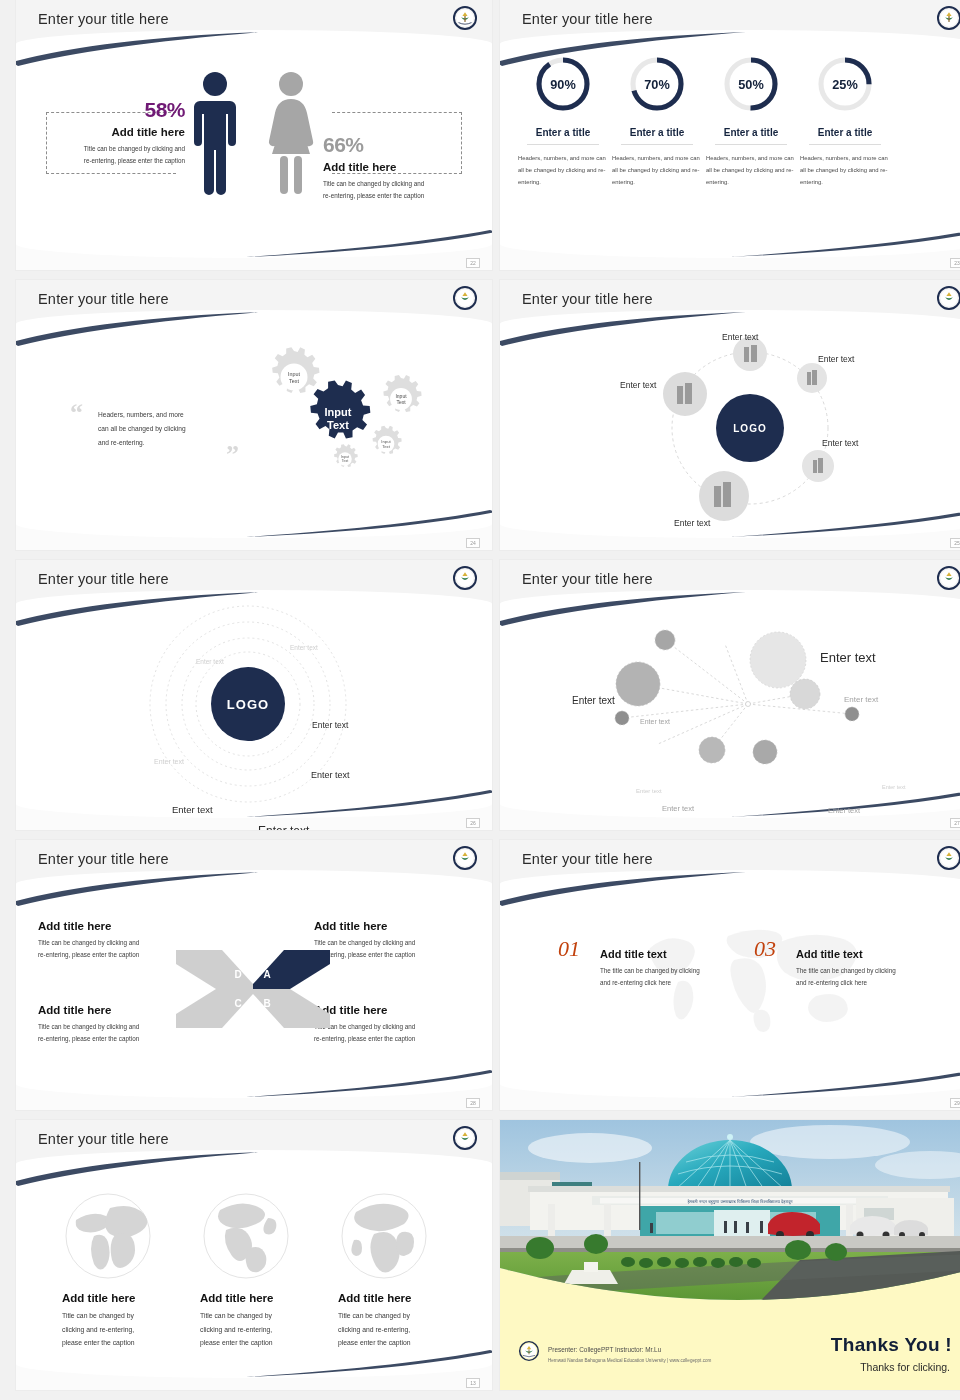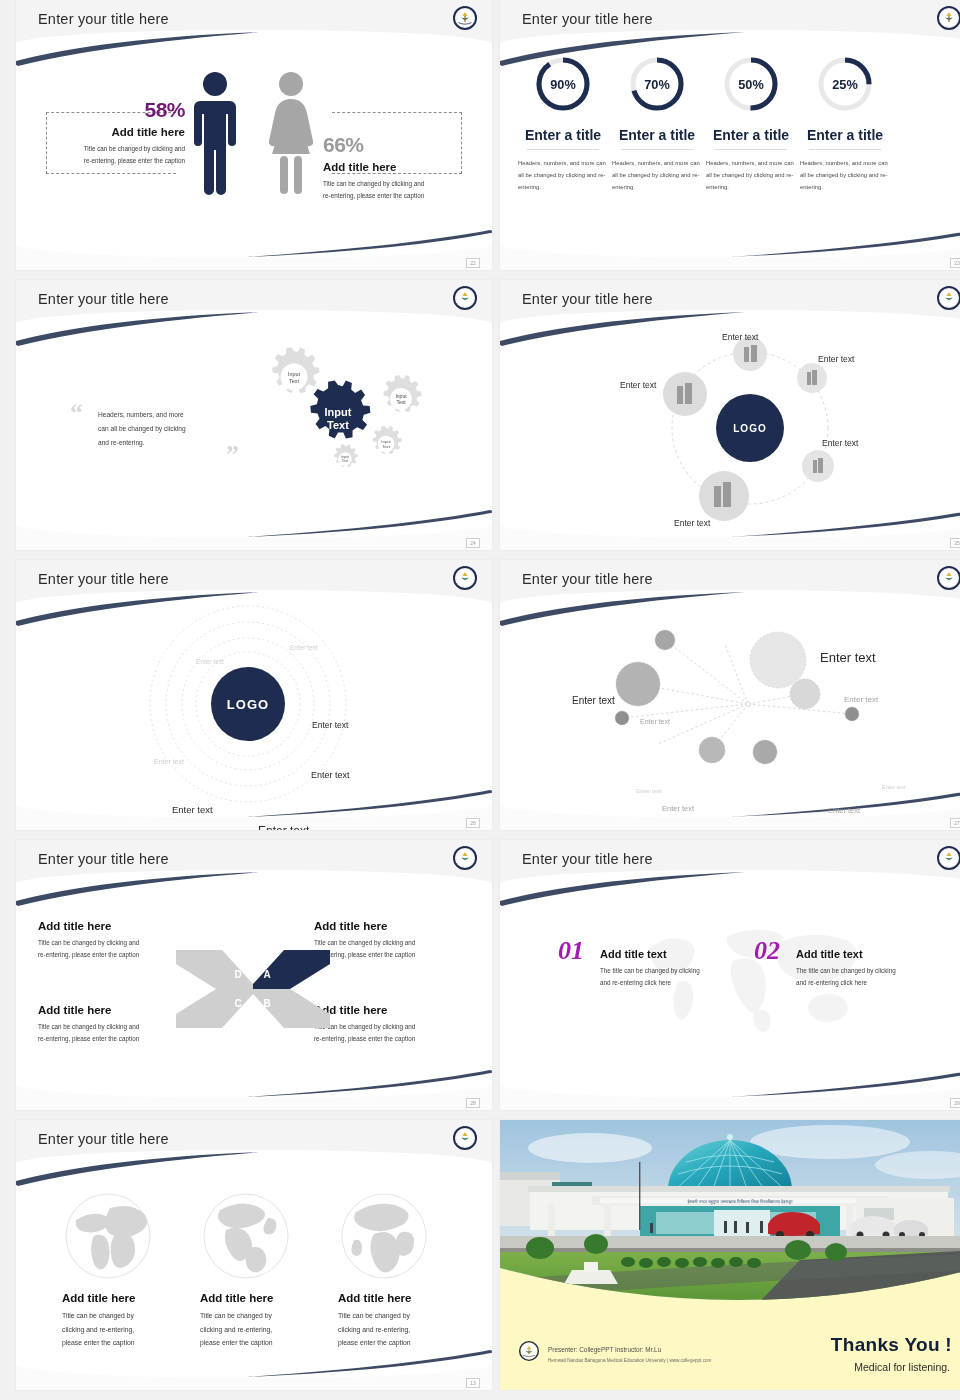--- a/index.html
+++ b/index.html
@@ -59,42 +59,42 @@
   .s1-col { position:absolute; top:42px; width:155px; }
   .s1-pct { font-size:21px; font-weight:bold; letter-spacing:-.5px; }
   .s1-h   { font-size:11.5px; font-weight:bold; color:#161616; margin-top:4px; }
   .s1-p   { font-size:6.3px; color:#3a3a3a; line-height:1.85; margin-top:5px; }
   .dashbox { position:absolute; border:1px dashed #8d8d8d; }
 
   
   .donuts { position:absolute; left:0; top:54px; width:100%;
             display:flex; justify-content:flex-start; padding:0 16px; }
   .donut-col { width:94px; text-align:center; }
-  .donut-ttl { font-size:14px; font-weight:bold; color:#15243f; margin-top:9px; }
+  .donut-ttl { font-size:10px; font-weight:bold; color:#15243f; margin-top:9px; }
   .donut-rule { width:72px; height:1px; background:#dcdcdc; margin:6px auto 0; }
   .donut-p { font-size:5.9px; color:#4b4b4b; line-height:2.05; margin-top:7px;
              text-align:left; padding-left:2px; }
 
   
   .quote-mark { position:absolute; font-size:26px; color:#d9d9d9;
                 font-family:"Liberation Serif", serif; font-weight:bold; }
 
   
   .lbl { position:absolute; font-size:8px; color:#2b2b2b; white-space:nowrap; }
   .lbl-faint { color:#cfcfcf; }
   .lbl-mid { color:#a3a3a3; }
 
   
   .q-h { font-size:11.5px; font-weight:bold; color:#131313; }
   .q-p { font-size:6.3px; color:#3c3c3c; line-height:1.9; margin-top:5px; }
   .q-blk { position:absolute; width:160px; }
 
   
-  .num { font-size:26px; font-weight:bold; font-style:italic;
-         color:#a21caf; font-family:"Liberation Serif", serif; }
+  .num { font-size:22px; font-weight:normal; font-style:italic;
+         color:#c2410c; font-family:"Liberation Serif", serif; }
   .n-h { font-size:11px; font-weight:bold; color:#131313; }
   .n-p { font-size:6.3px; color:#3c3c3c; line-height:1.95; margin-top:5px; }
 
   
   .g-col { position:absolute; width:140px; text-align:left; }
   .g-h { font-size:11.5px; font-weight:bold; color:#111; }
   .g-p { font-size:6.8px; color:#3a3a3a; line-height:2.0; margin-top:5px; }
 
   
   .photo { position:absolute; left:0; top:0; width:100%; height:202px; overflow:hidden; }
@@ -540,21 +540,21 @@
 
       <div style="position:absolute; left:58px; top:96px;">
         <span class="num">01</span>
       </div>
       <div style="position:absolute; left:100px; top:108px; width:134px;">
         <div class="n-h">Add title text</div>
         <div class="n-p"><span>The title can be changed by clicking</span><br><span>and re-entering click here</span></div>
       </div>
 
       <div style="position:absolute; left:254px; top:96px;">
-        <span class="num">02</span>
+        <span class="num">03</span>
       </div>
       <div style="position:absolute; left:296px; top:108px; width:134px;">
         <div class="n-h">Add title text</div>
         <div class="n-p"><span>The title can be changed by clicking</span><br><span>and re-entering click here</span></div>
       </div>
       <div class="pagenum">29</div>
     </div>
   </div>
 
   <div class="slide">
@@ -763,17 +763,17 @@
         <path d="M20 11 l4 6 h-8z" fill="#d8b23a"></path>
         <path d="M13 19 q7 4 14 0 q-7 9 -14 0z" fill="#2f7d4f"></path>
         <rect x="19.2" y="17" width="1.6" height="9" fill="#8a6a33"></rect>
         <path d="M9 28 q11 5 22 0" fill="none" stroke="#1e2d4f" stroke-width="1.1"></path>
       </svg>
 
       <div class="pres-l1" style="left:48px;">Presenter: CollegePPT   Instructor: Mr.Lu</div>
       <div class="pres-l2" style="left:48px;">Hemwati Nandan Bahuguna Medical Education University  |  www.collegeppt.com</div>
 
       <div class="thanks-h">Thanks You !</div>
-      <div class="thanks-s">Medical for listening.</div>
+      <div class="thanks-s">Thanks for clicking.</div>
     </div>
   </div>
 
 </div>
 
 </body></html>

